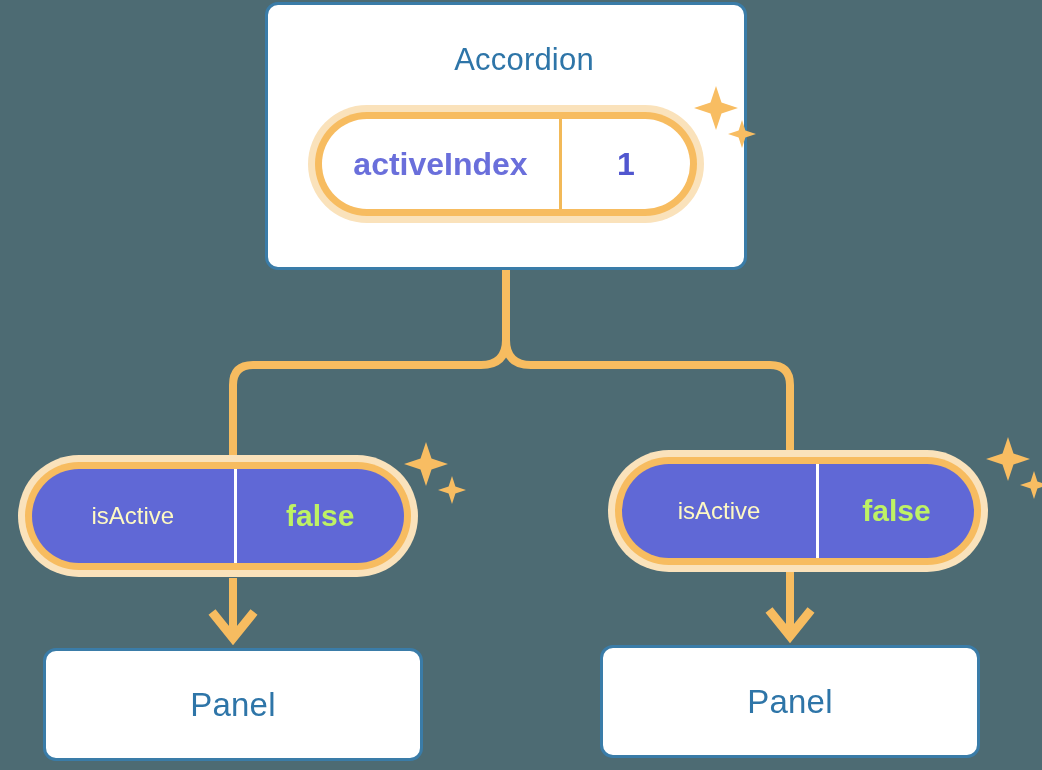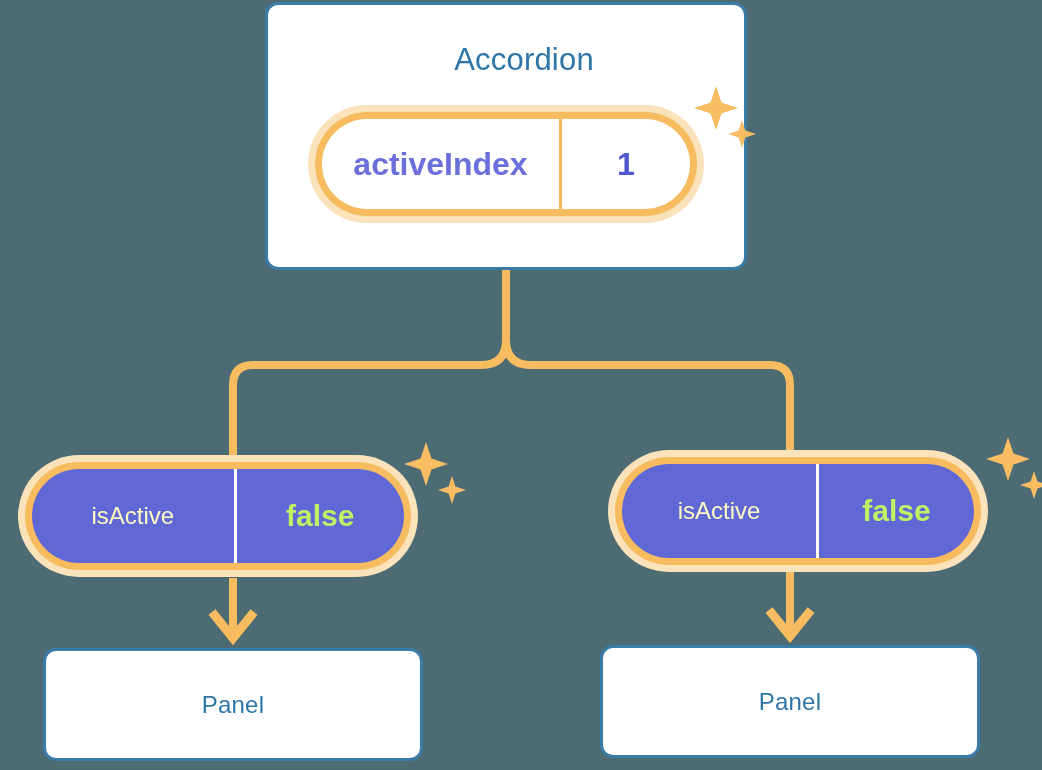--- a/index.html
+++ b/index.html
@@ -54,21 +54,21 @@
 
   .panel-card {
     width: 380px;
     height: 113px;
   }
   #panel-left  { left: 43px;  top: 648px; }
   #panel-right { left: 600px; top: 645px; }
   .panel-card .card-title {
     top: 50%;
     transform: translateY(-50%);
-    font-size: 24px;
+    font-size: 33px;
   }
 
   
   .pill-wrap {
     position: absolute;
     display: flex;
     align-items: center;
     border-radius: 999px;
     box-sizing: border-box;
   }

